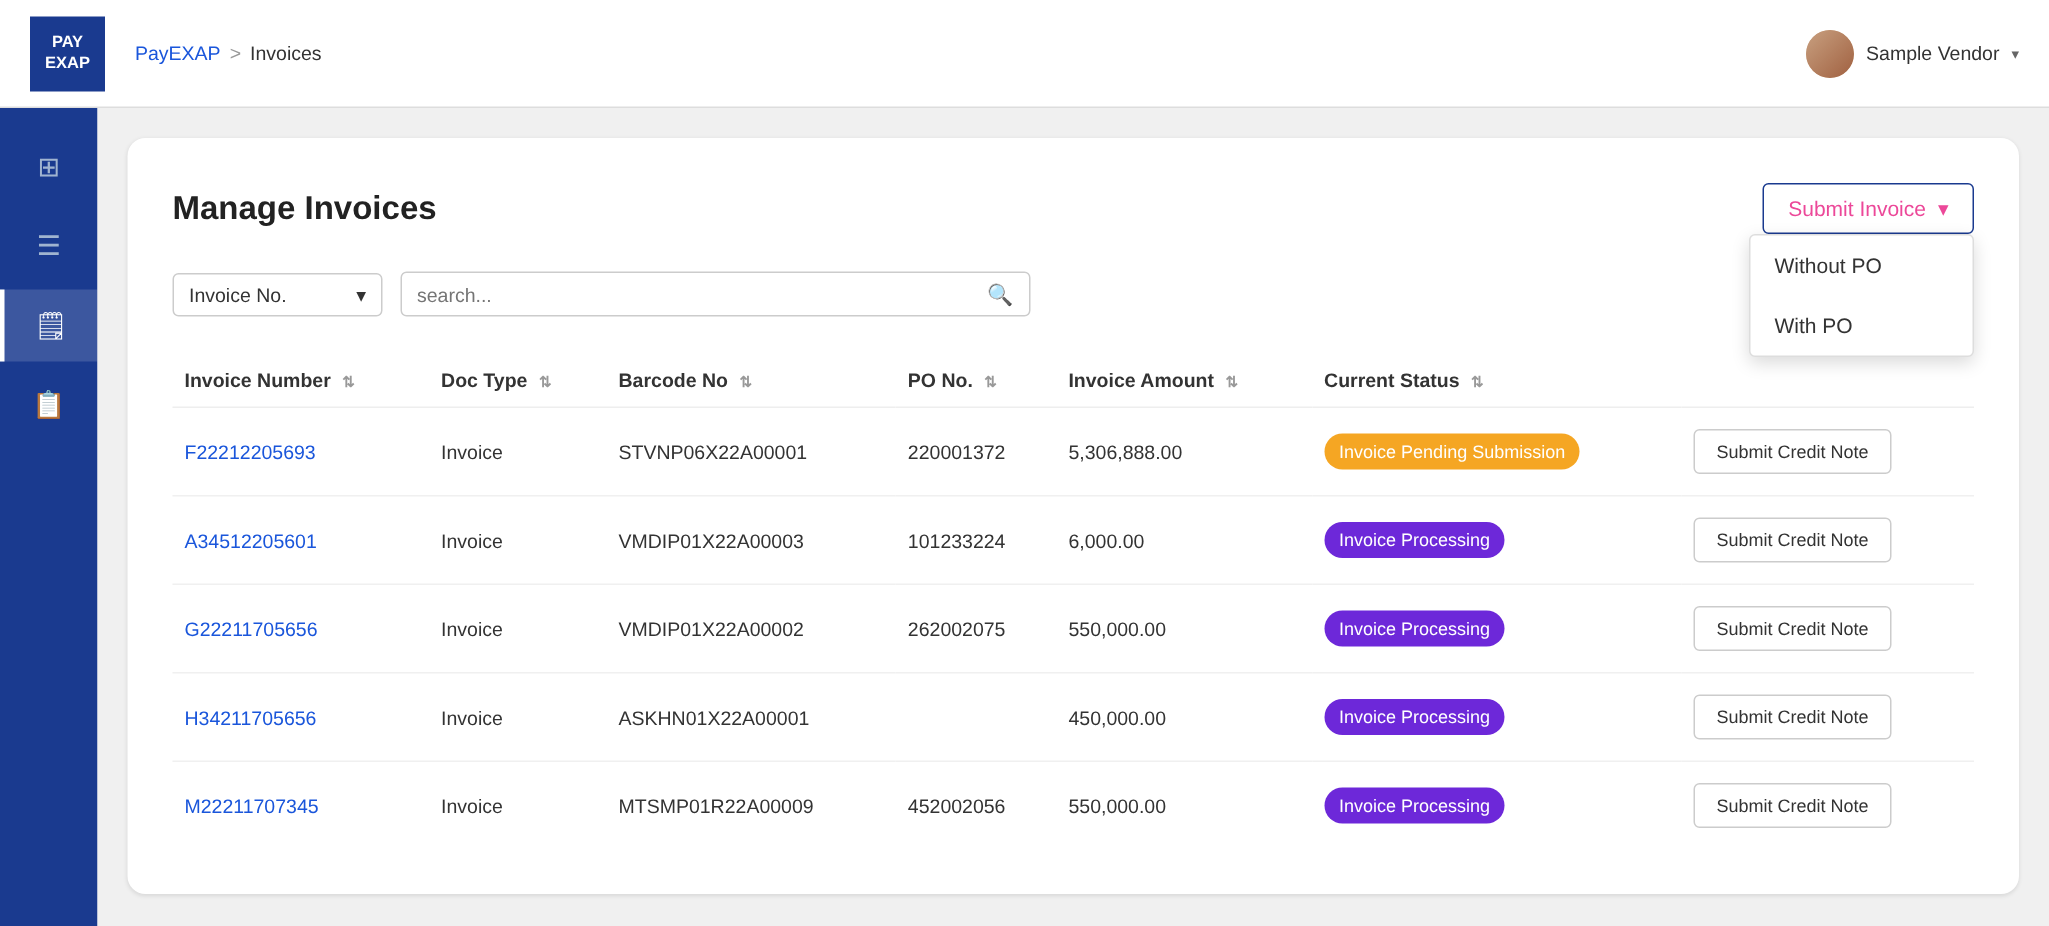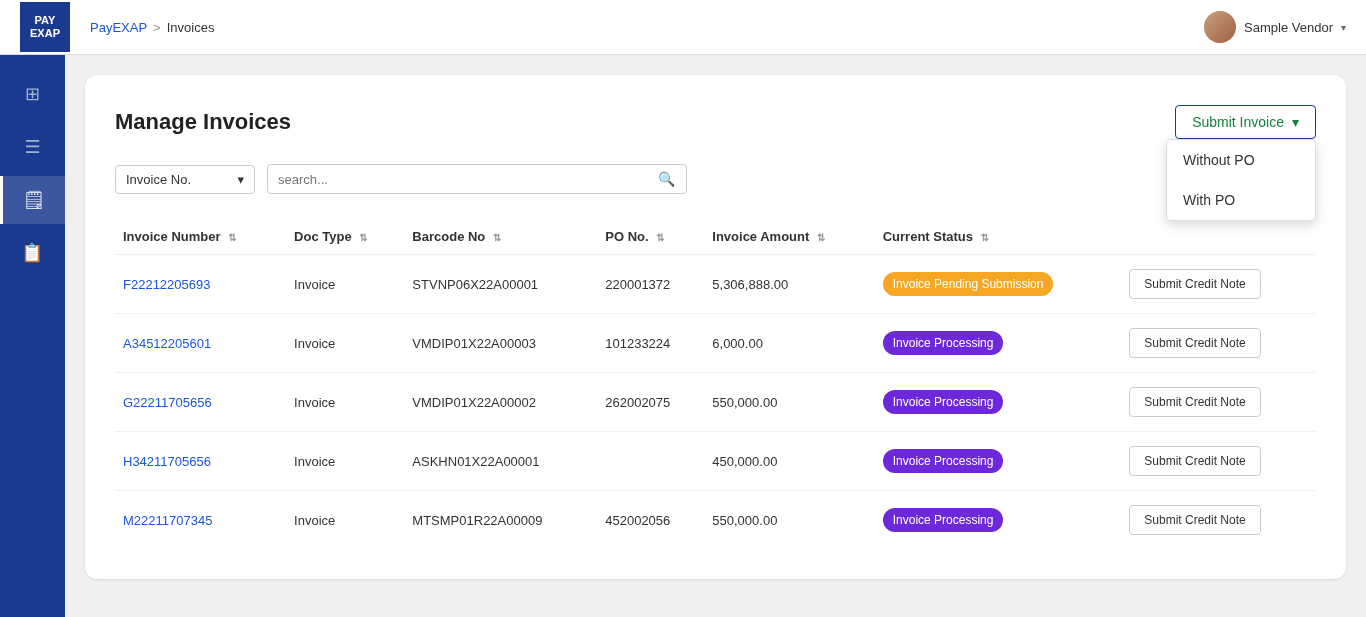--- a/index.html
+++ b/index.html
@@ -1,21 +1,21 @@
 <!DOCTYPE html>
 <html><head>
   <meta charset="utf-8">
   <style>
     * { box-sizing: border-box; margin: 0; padding: 0; }
     body { font-family: Arial, sans-serif; background: #f0f0f0; min-height: 617px; overflow-x: hidden; }
 
     
     .top-nav {
       background: #fff;
-      height: 55px;
+      height: 72px;
       display: flex;
       align-items: center;
       padding: 0 20px;
       border-bottom: 1px solid #ddd;
       position: relative;
       z-index: 100;
     }
     .logo-area {
       display: flex;
       align-items: center;
@@ -126,21 +126,21 @@
       color: #222;
     }
 
     
     .submit-invoice-wrapper {
       position: relative;
     }
     .submit-invoice-btn {
       background: #fff;
       border: 1.5px solid #1a3a8f;
-      color: #15803d;
+      color: #ec4899;
       padding: 8px 16px;
       font-size: 14px;
       border-radius: 4px;
       cursor: pointer;
       display: flex;
       align-items: center;
       gap: 8px;
       font-weight: 500;
     }
     .dropdown-menu {

